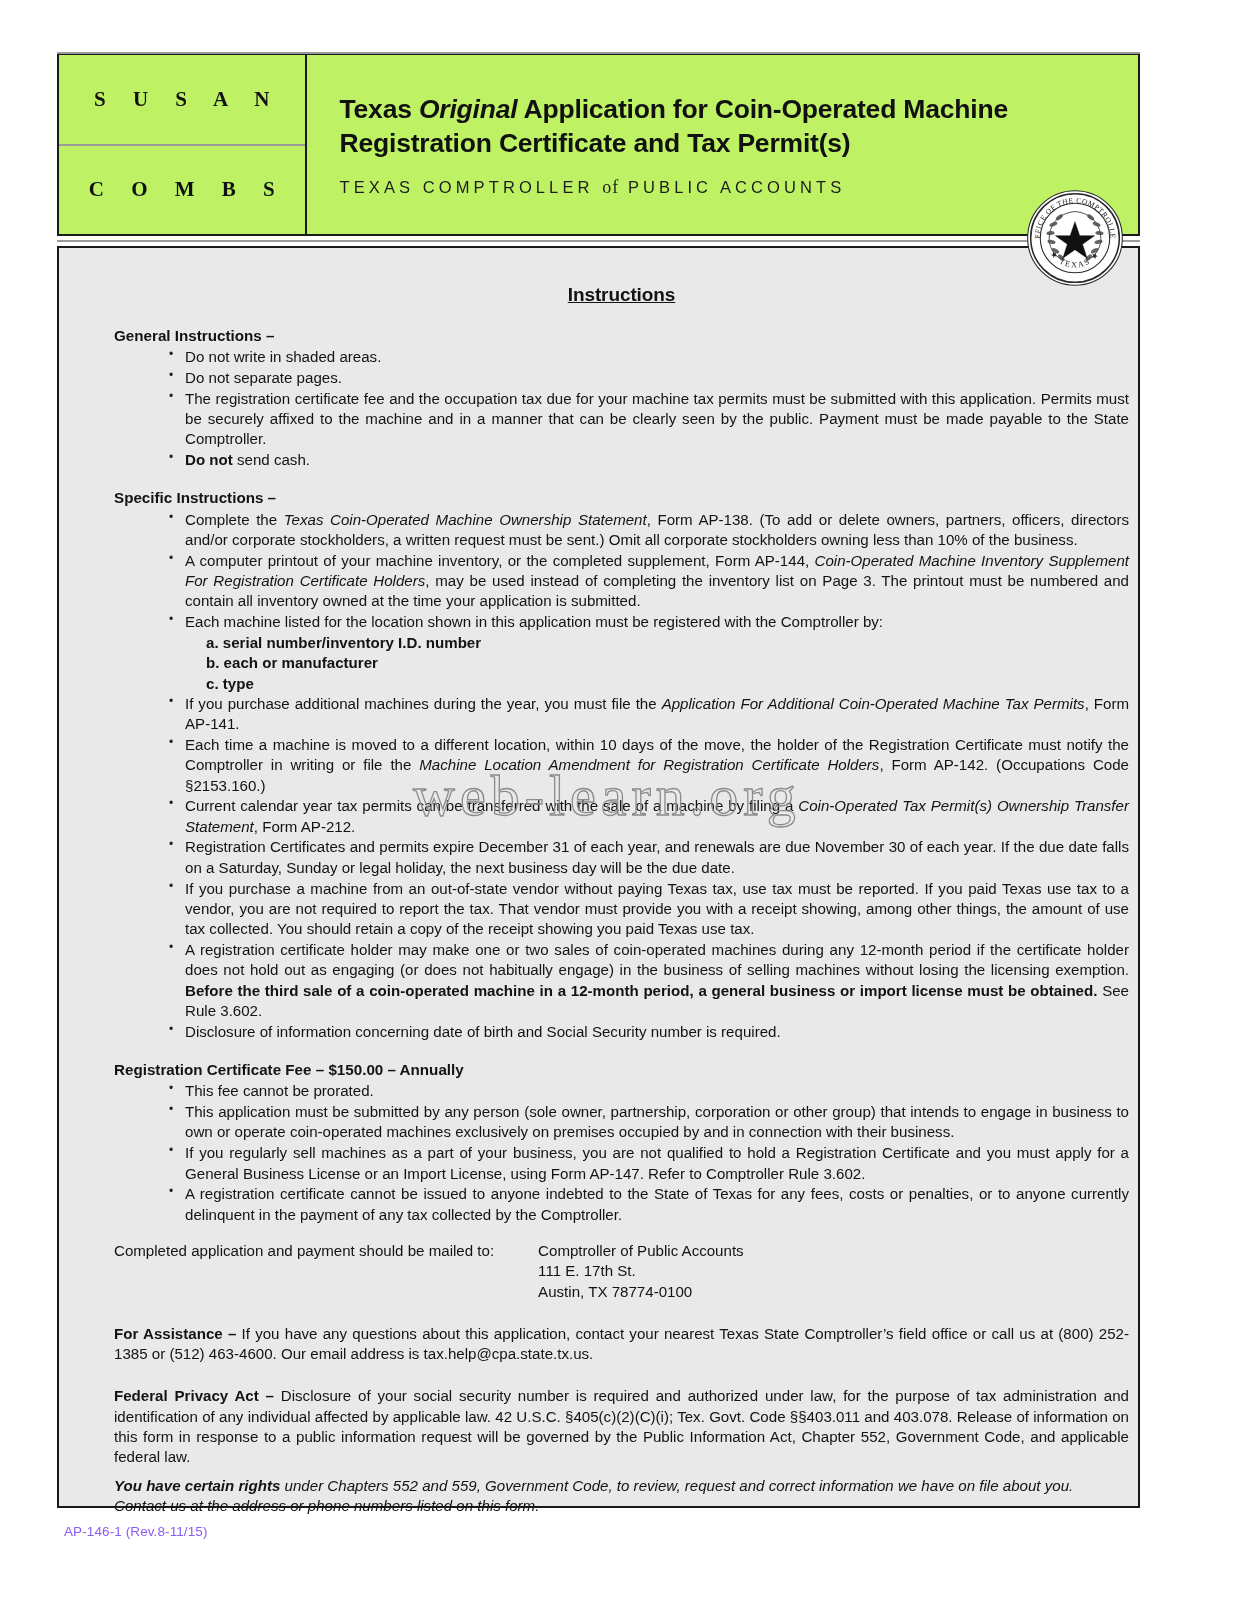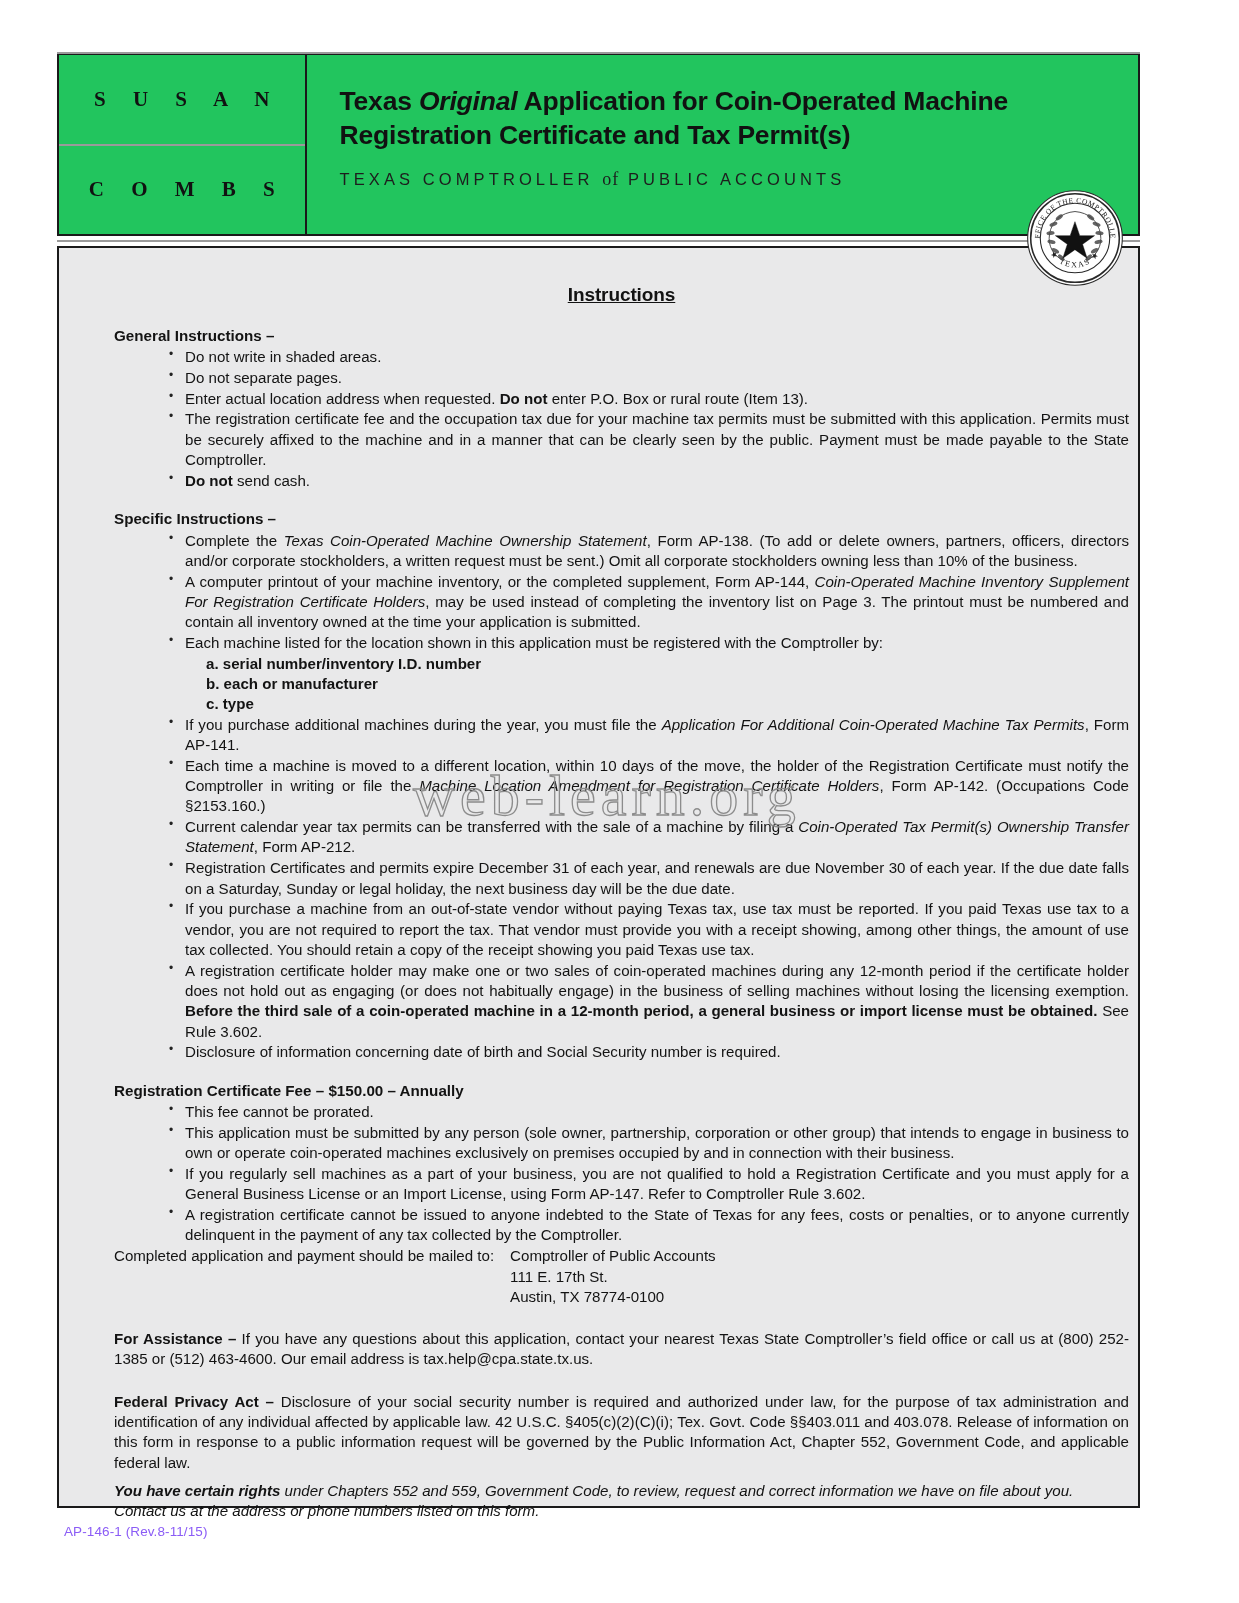--- a/index.html
+++ b/index.html
@@ -28,21 +28,21 @@
     position: absolute;
     left: 57px;
     top: 52px;
     width: 1083px;
     border-top: 2px solid #9a9a9a;
     box-sizing: border-box;
   }
   .header-box {
     border: 2px solid #1a1a1a;
     border-top: 1px solid #1a1a1a;
-    background: #22c55e;
+    background: #bef264;
     display: flex;
     box-sizing: border-box;
     height: 182px;
   }
   .name-col {
     width: 248px;
     border-right: 2px solid #1a1a1a;
     box-sizing: border-box;
     display: flex;
     flex-direction: column;
@@ -61,20 +61,21 @@
   }
   .name-cell.first {
     border-bottom: 2px solid #9a9a9a;
   }
 
   .title-col {
     flex: 1 1 auto;
     position: relative;
     padding: 29px 0 0 33px;
     box-sizing: border-box;
+    margin-top: 8px;
   }
   .form-title {
     font-family: "Liberation Sans", sans-serif;
     font-weight: bold;
     font-size: 26.5px;
     line-height: 1.30;
     letter-spacing: -0.2px;
     color: #111;
     max-width: 800px;
   }
@@ -179,23 +180,24 @@
 
   .sublist {
     margin: 0;
     padding: 0 0 0 92px;
     list-style: none;
     font-weight: bold;
   }
   .sublist li { margin: 0; }
 
   .mail-block {
-    margin-top: 0;
+    margin-top: 16px;
     display: flex;
     align-items: flex-start;
+    gap: 28px;
   }
   .mail-label { white-space: nowrap; }
   .mail-addr {
     margin-left: 16px;
     white-space: pre-line;
   }
 
   .para {
     margin-top: 22px;
     text-align: justify;
@@ -303,21 +305,20 @@
   </div>
 
   <div class="content">
 
     <div class="instructions-title">Instructions</div>
 
     <div class="sec-head">General Instructions –</div>
     <ul class="blist">
       <li class="noj">Do not write in shaded areas.</li>
       <li class="noj">Do not separate pages.</li>
-      <li class="noj">Enter actual location address when requested. <b>Do not</b> enter P.O. Box or rural route (Item 13).</li>
       <li>The registration certificate fee and the occupation tax due for your machine tax permits must be submitted with this application. Permits must be securely affixed to the machine and in a manner that can be clearly seen by the public. Payment must be made payable to the State Comptroller.</li>
       <li class="noj"><b>Do not</b> send cash.</li>
     </ul>
 
     <div class="sec-head">Specific Instructions –</div>
     <ul class="blist">
       <li>Complete the <i>Texas Coin-Operated Machine Ownership Statement</i>, Form AP-138. (To add or delete owners, partners, officers, directors and/or corporate stockholders, a written request must be sent.) Omit all corporate stockholders owning less than 10% of the business.</li>
       <li>A computer printout of your machine inventory, or the completed supplement, Form AP-144, <i>Coin-Operated Machine Inventory Supplement For Registration Certificate Holders</i>, may be used instead of completing the inventory list on Page 3. The printout must be numbered and contain all inventory owned at the time your application is submitted.</li>
       <li class="noj">Each machine listed for the location shown in this application must be registered with the Comptroller by:</li>
     </ul>

